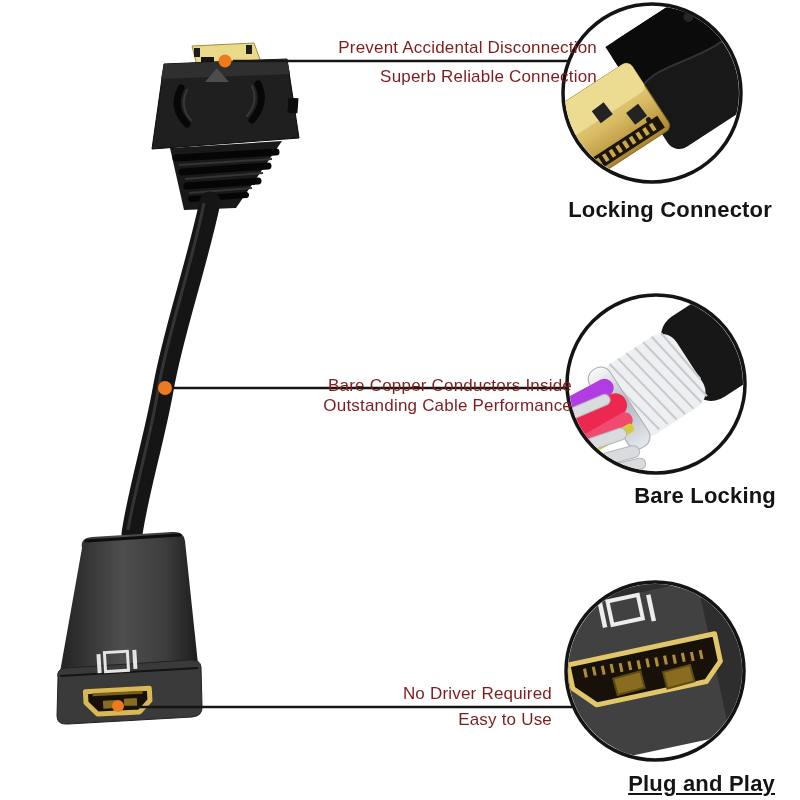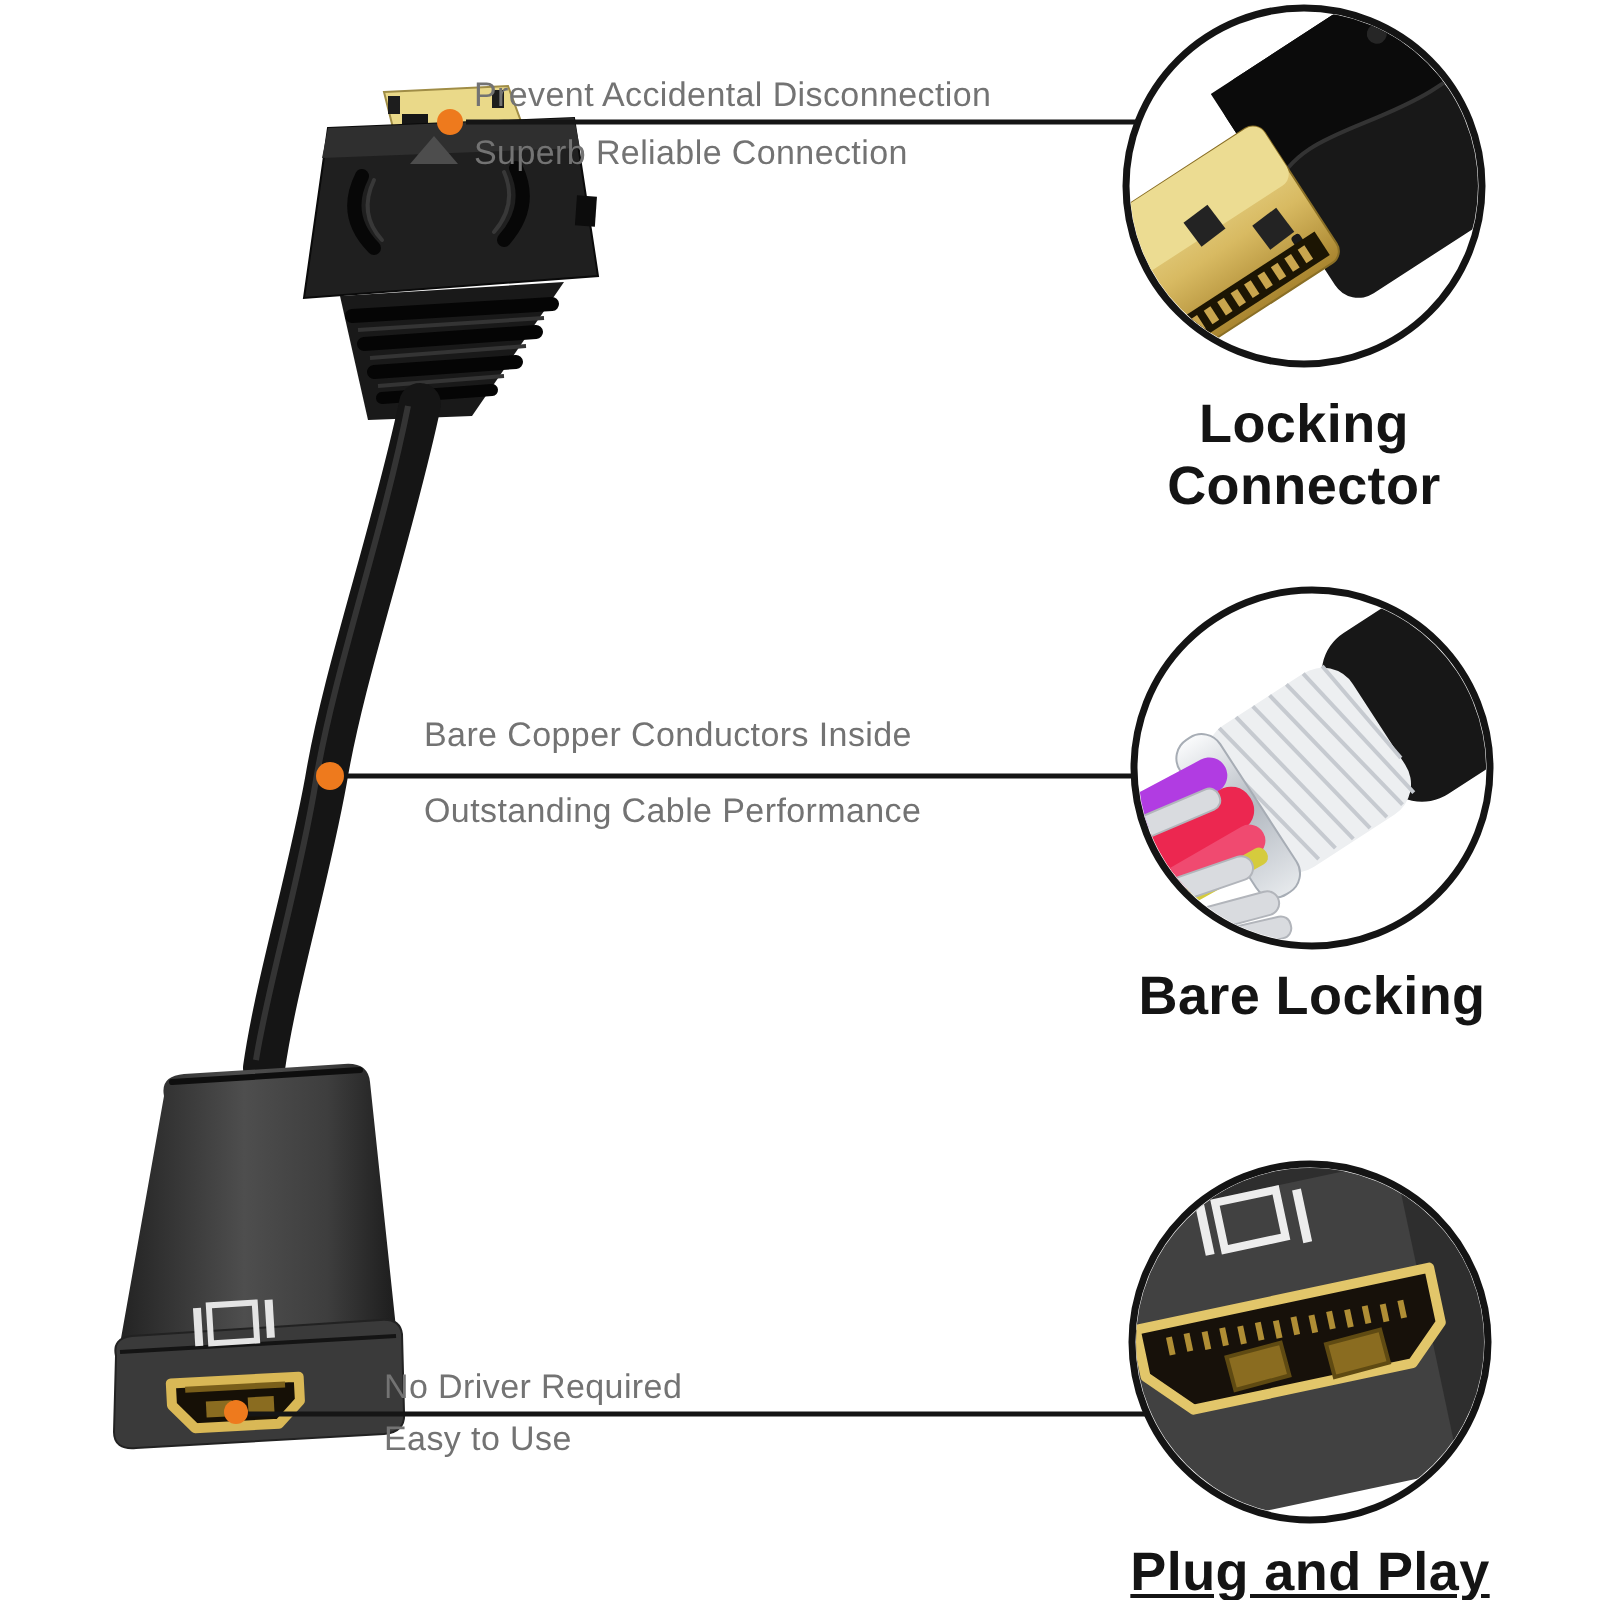--- a/index.html
+++ b/index.html
@@ -2,26 +2,26 @@
 <html><head>
 <meta charset="utf-8">
 <style>
   html,body{margin:0;padding:0;background:#ffffff;}
   #stage{
     position:relative;width:800px;height:800px;background:#ffffff;overflow:hidden;
     font-family:"Liberation Sans", sans-serif;
   }
   #art{position:absolute;left:0;top:0;}
   .ann{
-    position:absolute;width:360px;text-align:left;
-    font-size:17px;line-height:1.1;color:#737373;letter-spacing:.2px;
+    position:absolute;width:360px;text-align:right;
+    font-size:17px;line-height:1.1;color:#7f1d1d;letter-spacing:.2px;
   }
   .lbl{
-    position:absolute;width:240px;text-align:center;
-    font-size:27px;font-weight:bold;color:#141414;letter-spacing:.2px;
+    position:absolute;width:240px;text-align:right;
+    font-size:22px;font-weight:bold;color:#141414;letter-spacing:.2px;
   }
 </style>
 </head>
 <body>
 
 <div id="stage">
 
 <svg id="art" width="800" height="800" viewBox="0 0 800 800">
   <defs>
     <clipPath id="clipTop">
@@ -225,21 +225,21 @@
   <g fill="#ee7a1d">
     <circle cx="225" cy="61" r="6.5"></circle>
     <circle cx="165" cy="388" r="7"></circle>
     <circle cx="118" cy="706" r="6"></circle>
   </g>
 </svg>
 
   <div class="ann" style="left:237px;top:39px;">Prevent Accidental Disconnection</div>
   <div class="ann" style="left:237px;top:68px;">Superb Reliable Connection</div>
 
-  <div class="ann" style="left:212px;top:359px;">Bare Copper Conductors Inside</div>
+  <div class="ann" style="left:212px;top:377px;">Bare Copper Conductors Inside</div>
   <div class="ann" style="left:212px;top:397px;">Outstanding Cable Performance</div>
 
   <div class="ann" style="left:192px;top:711px;">Easy to Use</div>
   <div class="ann" style="left:192px;top:685px;">No Driver Required</div>
 
   <div class="lbl" style="left:532px;top:197px;">Locking Connector</div>
   <div class="lbl" style="left:536px;top:483px;">Bare Locking</div>
   <div class="lbl" style="left:535px;top:771px;text-decoration:underline;">Plug and Play</div>
 
 </div>

